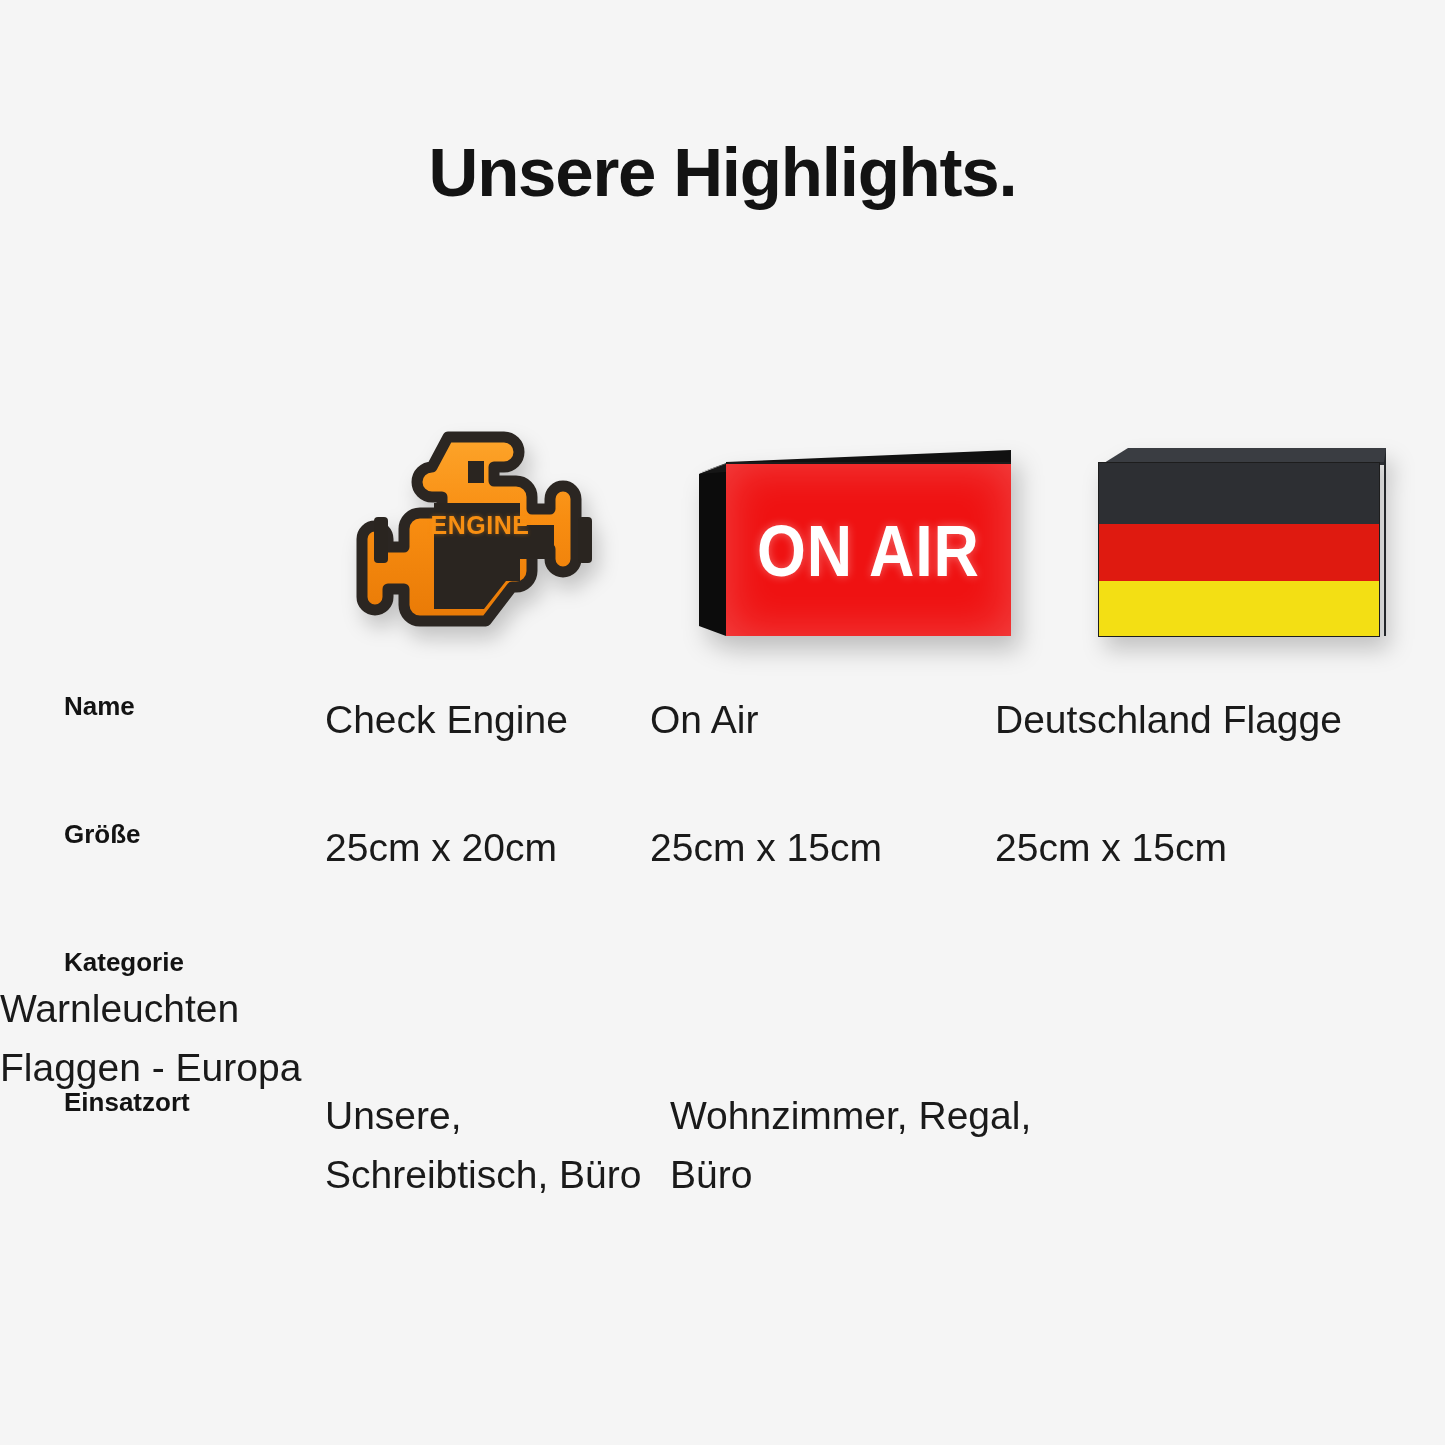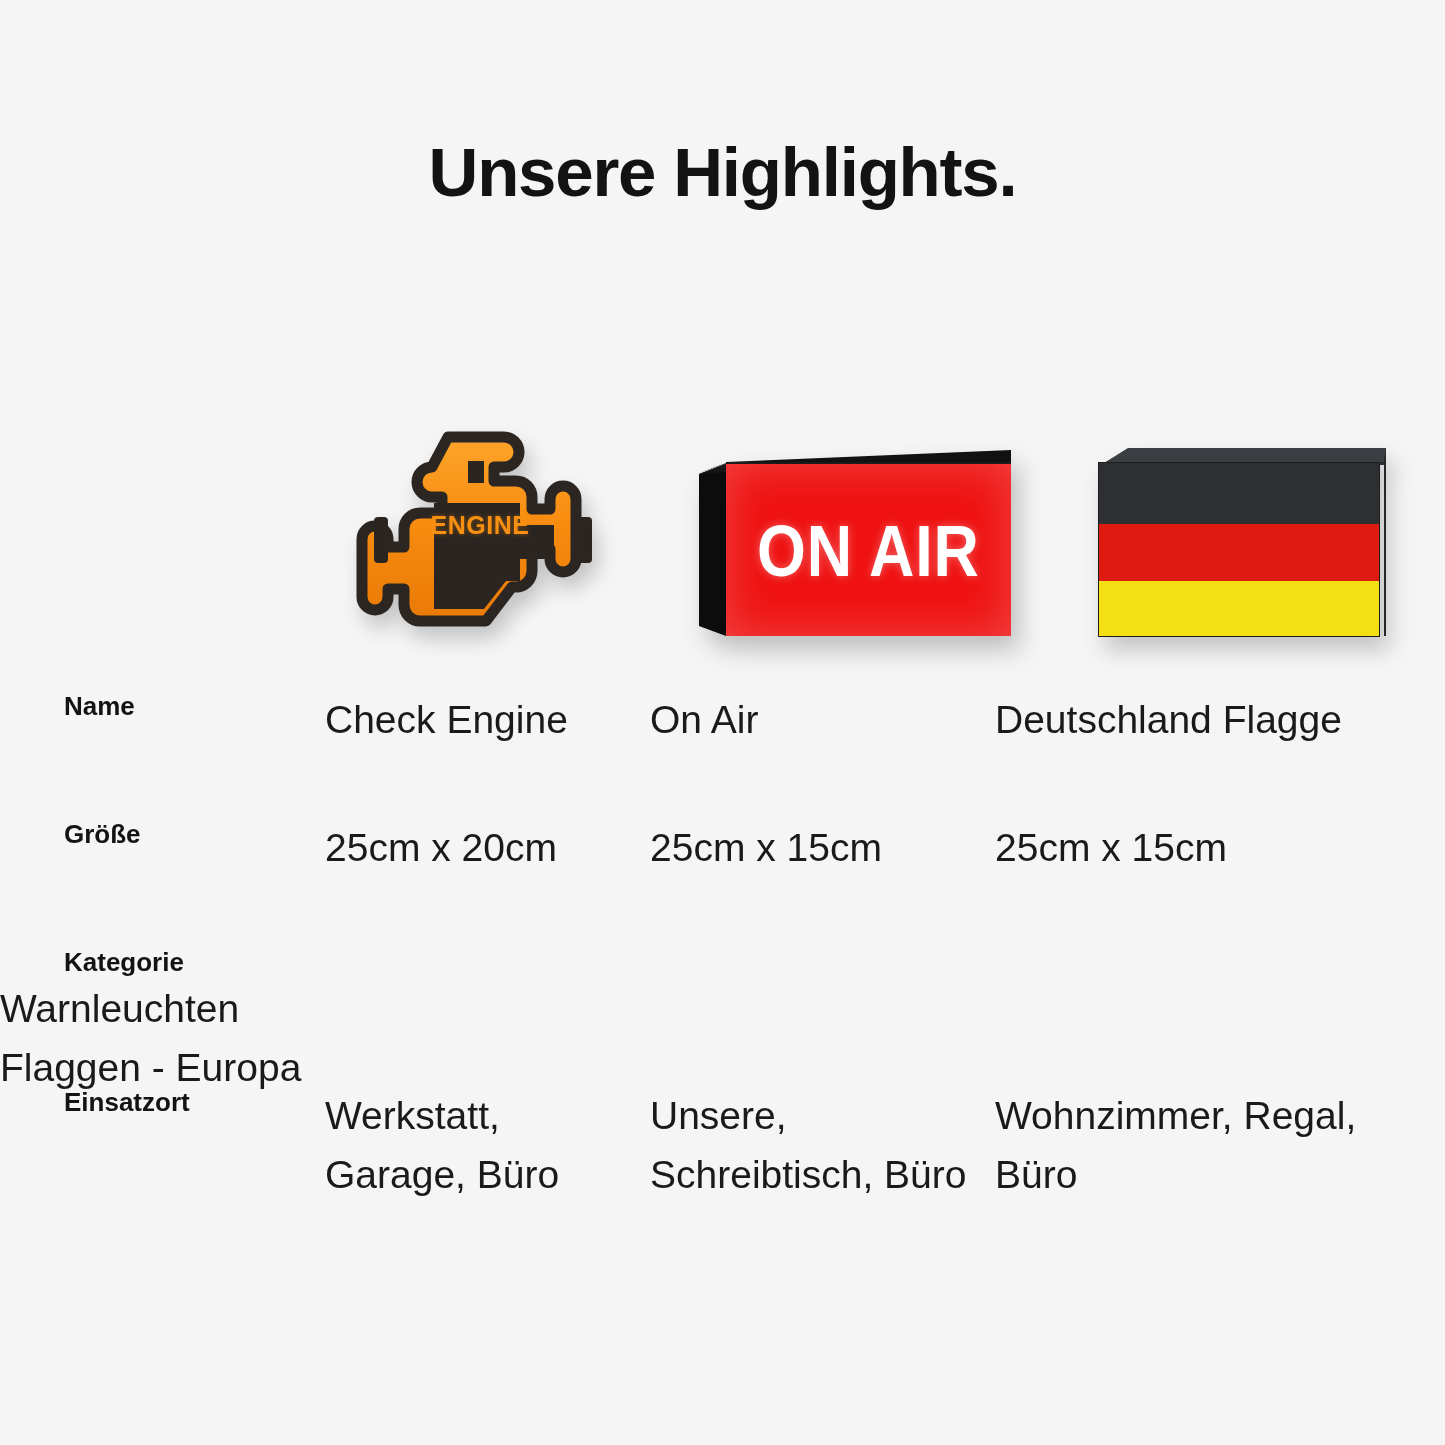--- a/index.html
+++ b/index.html
@@ -223,19 +223,18 @@
     </div>
 
     <div class="row row-cat">
       <div class="cell-label">Kategorie</div>
       <div class="cell-val col-1">Warnleuchten</div>
       <div class="cell-val col-3">Flaggen - Europa</div>
     </div>
 
     <div class="row row-place">
       <div class="cell-label">Einsatzort</div>
-      <div class="cell-val col-1">Werkstatt, Garage, Büro</div>
       <div class="cell-val col-2">Unsere, Schreibtisch, Büro</div>
       <div class="cell-val col-3">Wohnzimmer, Regal, Büro</div>
     </div>
 
   </div>
 </div>
 
 </body></html>

